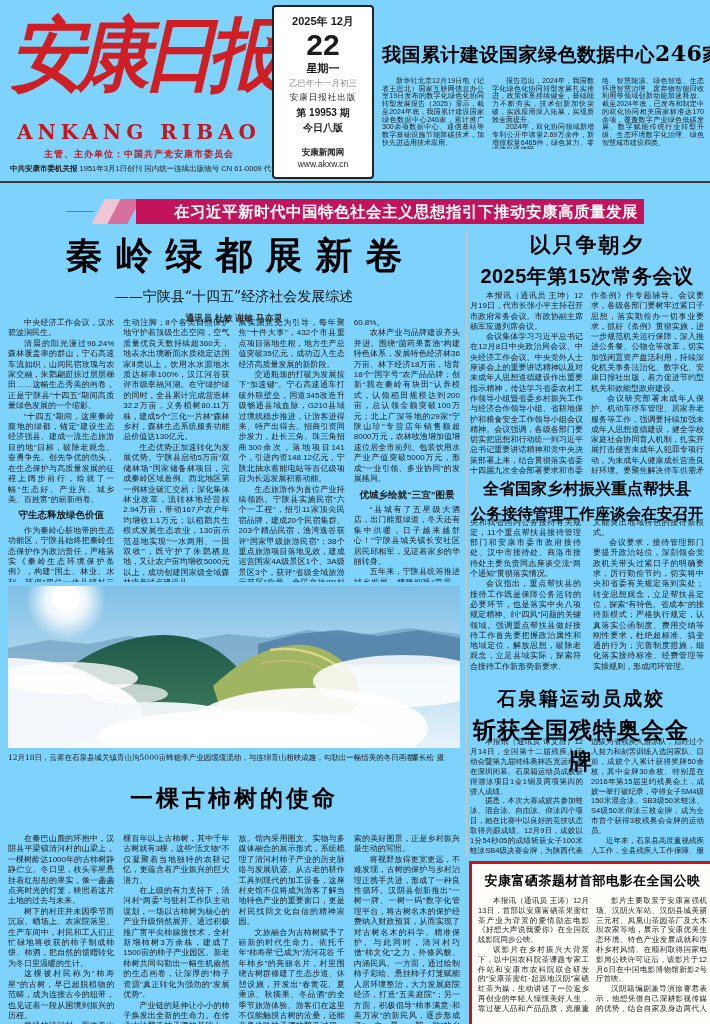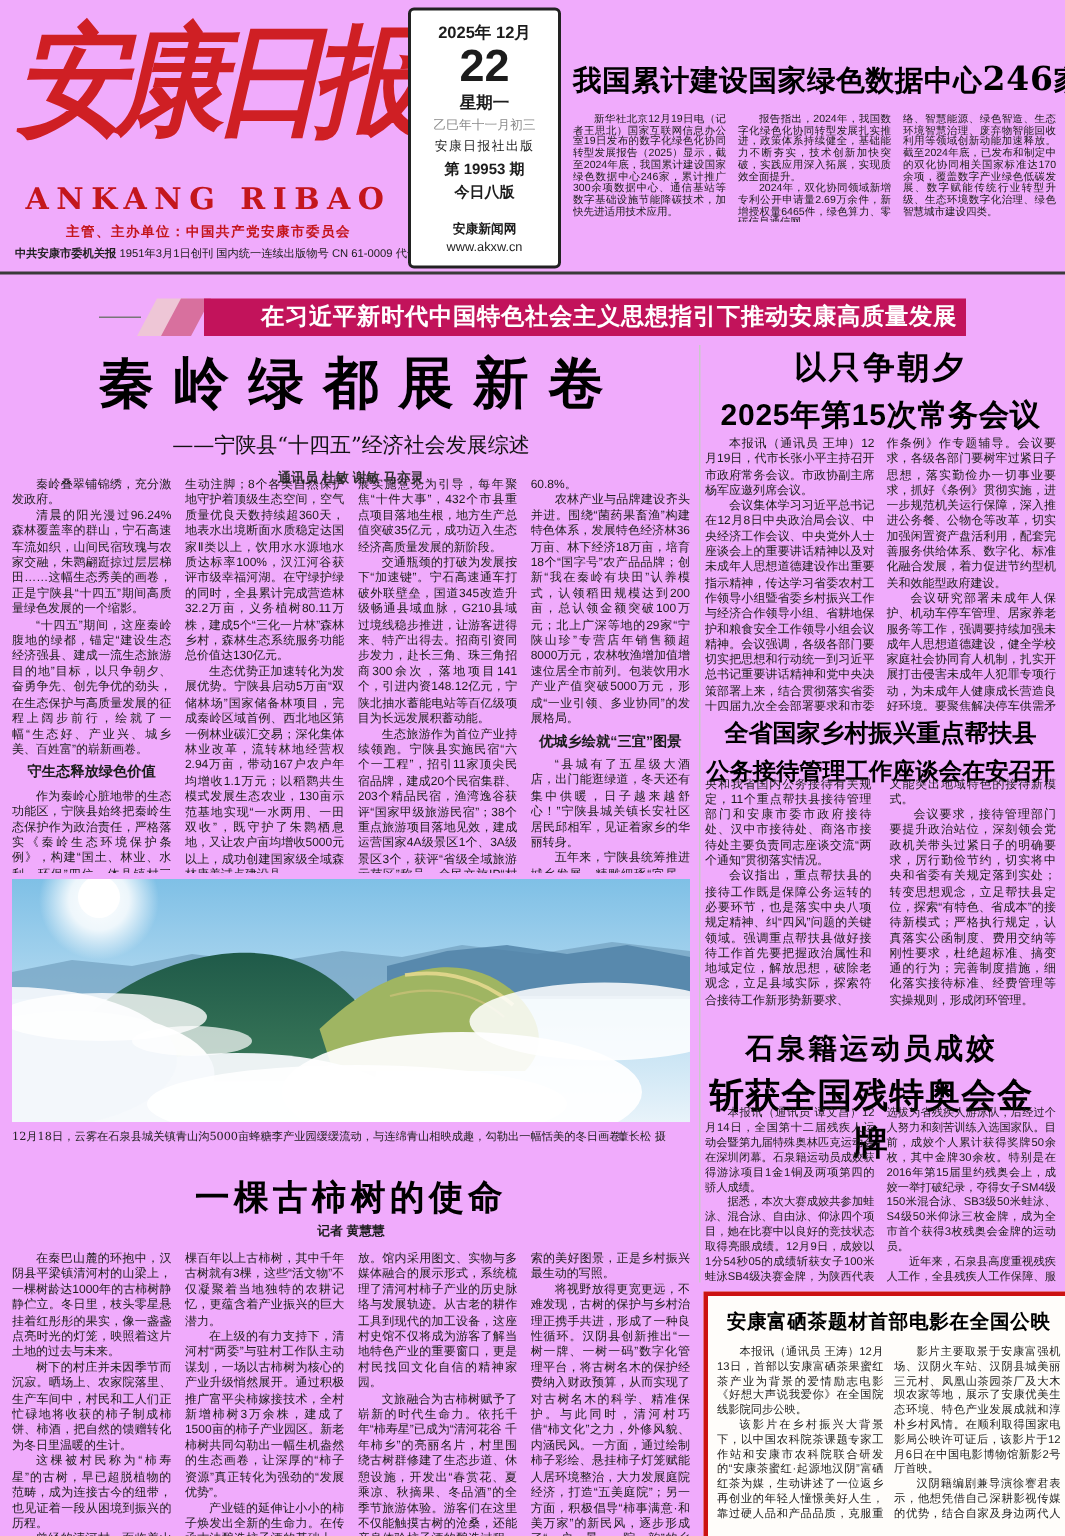--- a/index.html
+++ b/index.html
@@ -1,16 +1,16 @@
 <!DOCTYPE html>
 <html><head>
 <meta charset="utf-8">
 <style>
   html,body{margin:0;padding:0;background:#e8e8e8;}
-  .page{position:relative;width:710px;height:1024px;background:#f0abfc;overflow:hidden;
+  .page{position:relative;width:710px;height:1024px;background:#7dd3fc;overflow:hidden;
         font-family:"Liberation Sans",sans-serif;color:#1c1c1c;margin:0 auto;}
   
   .masthead{position:absolute;left:10px;top:2px;width:258px;height:160px;}
   .mast-title{position:absolute;left:0;top:-8px;width:262px;font-family:"DejaVu Serif",serif;
         font-style:italic;font-weight:900;font-size:74px;line-height:120px;color:#cf1f24;
         letter-spacing:-8px;white-space:nowrap;transform:scaleY(1.08);}
   .mast-latin{position:absolute;left:0;top:118px;width:100%;text-align:center;
         font-family:"DejaVu Serif",serif;font-weight:bold;font-size:20px;letter-spacing:5px;color:#c4161c;}
   .mast-org{position:absolute;left:0;top:146px;width:100%;text-align:center;
         font-size:9px;font-weight:bold;color:#c4161c;letter-spacing:1px;}
@@ -138,23 +138,23 @@
     <div class="banner-bar">在习近平新时代中国特色社会主义思想指引下推动安康高质量发展</div>
   </div>
 
   <div class="lead-head">
     <div class="lead-title">秦岭绿都展新卷</div>
     <div class="lead-sub">——宁陕县“十四五”经济社会发展综述</div>
     <div class="lead-byline">通讯员 杜敏 谢敏 马亦灵</div>
   </div>
   <div class="lead-cols">
     <div class="col">
-        <div class="b-p">秦岭叠翠铺锦绣，充分激发政府。</div>
+        <div class="b-p">中央经济工作会议，汉水碧波润民生。</div>
         <div class="b-p">清晨的阳光漫过96.24%森林覆盖率的群山，宁石高速车流如织，山间民宿玫瑰与农家交融，朱鹮翩跹掠过层层梯田……这幅生态秀美的画卷，正是宁陕县“十四五”期间高质量绿色发展的一个缩影。</div>
-        <div class="b-p">“十四五”期间，这座秦岭腹地的绿都，锚定“建设生态经济强县、建成一流生态旅游目的地”目标，以只争朝夕、奋勇争先、创先争优的劲头，在生态保护与高质量发展的征程上阔步前行，绘就了一幅“生态好、产业兴、城乡美、百姓富”的崭新画卷。</div>
+        <div class="b-p">“十四五”期间，这座秦岭腹地的绿都，锚定“建设生态经济强县、建成一流生态旅游目的地”目标，破除老观念、奋勇争先、创先争优的劲头，在生态保护与高质量发展的征程上阔步前行，绘就了一幅“生态好、产业兴、城乡美、百姓富”的崭新画卷。</div>
         <div class="b-h">守生态释放绿色价值</div>
         <div class="b-p">作为秦岭心脏地带的生态功能区，宁陕县始终把秦岭生态保护作为政治责任，严格落实《秦岭生态环境保护条例》，构建“国土、林业、水利、环保”四位一体县镇村三级生态网络，1400名生态卫士借助智慧巡护APP、无人机等科技手段，筑牢“人防+技防+物防”立体化防护网。</div>
       </div>
     <div class="col">
         <div class="b-c">生动注脚；8个各类自然保护地守护着顶级生态空间，空气质量优良天数持续超360天，地表水出境断面水质稳定达国家Ⅱ类以上，饮用水水源地水质达标率100%，汉江河谷获评市级幸福河湖。在守绿护绿的同时，全县累计完成营造林32.2万亩，义务植树80.11万株，建成5个“三化一片林”森林乡村，森林生态系统服务功能总价值达130亿元。</div>
         <div class="b-p">生态优势正加速转化为发展优势。宁陕县启动5万亩“双储林场”国家储备林项目，完成秦岭区域首例、西北地区第一例林业碳汇交易；深化集体林业改革，流转林地经营权2.94万亩，带动167户农户年均增收1.1万元；以稻鹮共生模式发展生态农业，130亩示范基地实现“一水两用、一田双收”，既守护了朱鹮栖息地，又让农户亩均增收5000元以上，成功创建国家级全域森林康养试点建设县。</div>
       </div>
     <div class="col">
         <div class="b-c">展实施意见为引导，每年聚焦“十件大事”，432个市县重点项目落地生根，地方生产总值突破35亿元，成功迈入生态经济高质量发展的新阶段。</div>
         <div class="b-p">交通瓶颈的打破为发展按下“加速键”。宁石高速通车打破外联壁垒，国道345改造升级畅通县域血脉，G210县域过境线稳步推进，让游客进得来、特产出得去。招商引资同步发力，赴长三角、珠三角招商300余次，落地项目141个，引进内资148.12亿元，宁陕北抽水蓄能电站等百亿级项目为长远发展积蓄动能。</div>
@@ -205,21 +205,20 @@
       <ellipse cx="230" cy="150" rx="140" ry="26" fill="#ffffff" opacity="0.9"></ellipse>
       <ellipse cx="120" cy="108" rx="40" ry="10" fill="#ffffff" opacity="0.7"></ellipse>
     </svg>
   </div>
   <div class="photo-caption">
     <span>12月18日，云雾在石泉县城关镇青山沟5000亩蜂糖李产业园缓缓流动，与连绵青山相映成趣，勾勒出一幅恬美的冬日画卷。</span>
     <span class="photo-credit">董长松 摄</span>
   </div>
 
   <div class="tree-head">一棵古柿树的使命</div>
-  <div class="tree-byline">记者 黄慧慧</div>
   <div class="tree-cols">
     <div class="col">
         <div class="b-p">在秦巴山麓的环抱中，汉阴县平梁镇清河村的山梁上，一棵树龄达1000年的古柿树静静伫立。冬日里，枝头零星悬挂着红彤彤的果实，像一盏盏点亮时光的灯笼，映照着这片土地的过去与未来。</div>
         <div class="b-p">树下的村庄并未因季节而沉寂。晒场上、农家院落里、生产车间中，村民和工人们正忙碌地将收获的柿子制成柿饼、柿酒，把自然的馈赠转化为冬日里温暖的生计。</div>
         <div class="b-p">这棵被村民称为“柿寿星”的古树，早已超脱植物的范畴，成为连接古今的纽带，也见证着一段从困境到振兴的历程。</div>
         <div class="b-p">曾经的清河村，面临着山区乡村普遍的发展困境。虽然当地柿子品质优良，但由于加工技术落后、销售渠道单一，金贵的柿子常常只能以低价贱卖，甚至无奈地烂在枝头，“守着金饭碗、过着穷日子”是当时村民生活的真实写照。</div>
       </div>
     <div class="col">
         <div class="b-c">棵百年以上古柿树，其中千年古树就有3棵，这些“活文物”不仅凝聚着当地独特的农耕记忆，更蕴含着产业振兴的巨大潜力。</div>
         <div class="b-p">在上级的有力支持下，清河村“两委”与驻村工作队主动谋划，一场以古柿树为核心的产业升级悄然展开。通过积极推广富平尖柿嫁接技术，全村新增柿树3万余株，建成了1500亩的柿子产业园区。新老柿树共同勾勒出一幅生机盎然的生态画卷，让深厚的“柿子资源”真正转化为强劲的“发展优势”。</div>
@@ -240,21 +239,21 @@
   <div class="gov-head">
     <div class="gov-l1">以只争朝夕</div>
     <div class="gov-l2">2025年第15次常务会议</div>
   </div>
   <div class="gov-cols">
     <div class="col">
         <div class="b-p">本报讯（通讯员 王坤）12月19日，代市长张小平主持召开市政府常务会议。市政协副主席杨军应邀列席会议。</div>
         <div class="b-p">会议集体学习习近平总书记在12月8日中央政治局会议、中央经济工作会议、中央党外人士座谈会上的重要讲话精神以及对未成年人思想道德建设作出重要指示精神，传达学习省委农村工作领导小组暨省委乡村振兴工作与经济合作领导小组、省耕地保护和粮食安全工作领导小组会议精神。会议强调，各级各部门要切实把思想和行动统一到习近平总书记重要讲话精神和党中央决策部署上来，结合贯彻落实省委十四届九次全会部署要求和市委五届十次全会工作安排，聚焦高质量发展首要任务，着力稳就业、稳企业、稳市场、稳预期，推动经济实现质的有效提升和量的合理增长，奋力完成全年经济社会发展目标任务，确保“十五五”实现良好开局。</div>
       </div>
     <div class="col">
-        <div class="b-c">作条例》作专题辅导。会议要求，各级各部门要树牢过紧日子思想，落实勤俭办一切事业要求，抓好《条例》贯彻实施，进一步规范机关运行保障，深入推进公务餐、公物仓等改革，切实加强闲置资产盘活利用，配套完善服务供给体系、数字化、标准化融合发展，着力促进节约型机关和效能型政府建设。</div>
+        <div class="b-c">作条例》作专题辅导。会议要求，各级各部门要树牢过紧日子思想，落实勤俭办一切事业要求，抓好《条例》贯彻实施，进一步规范机关运行保障，深入推进公务餐、公物仓等改革，切实加强闲置资产盘活利用，持续深化机关事务法治化、数字化、安康日报社出版，着力促进节约型机关和效能型政府建设。</div>
         <div class="b-p">会议研究部署未成年人保护、机动车停车管理、居家养老服务等工作，强调要持续加强未成年人思想道德建设，健全学校家庭社会协同育人机制，扎实开展打击侵害未成年人犯罪专项行动，为未成年人健康成长营造良好环境。要聚焦解决停车供需矛盾，深入挖掘城镇公共空间潜力，科学合理配置停车资源，严格规范经营管理和停车秩序，更好满足群众合理停车需求。要积极应对人口老龄化，坚持以居家老年人服务需求为导向，充分激发政府、市场、社会、家庭等多元主体的积极性，不断优化资源配置，配套完善服务供给体系，促进养老服务高质量发展。会议还研究了其他事项。</div>
       </div>
   </div>
 
   <div class="rec-head">
     <div class="rec-l1">全省国家乡村振兴重点帮扶县</div>
     <div class="rec-l2">公务接待管理工作座谈会在安召开</div>
   </div>
   <div class="rec-cols">
     <div class="col">

